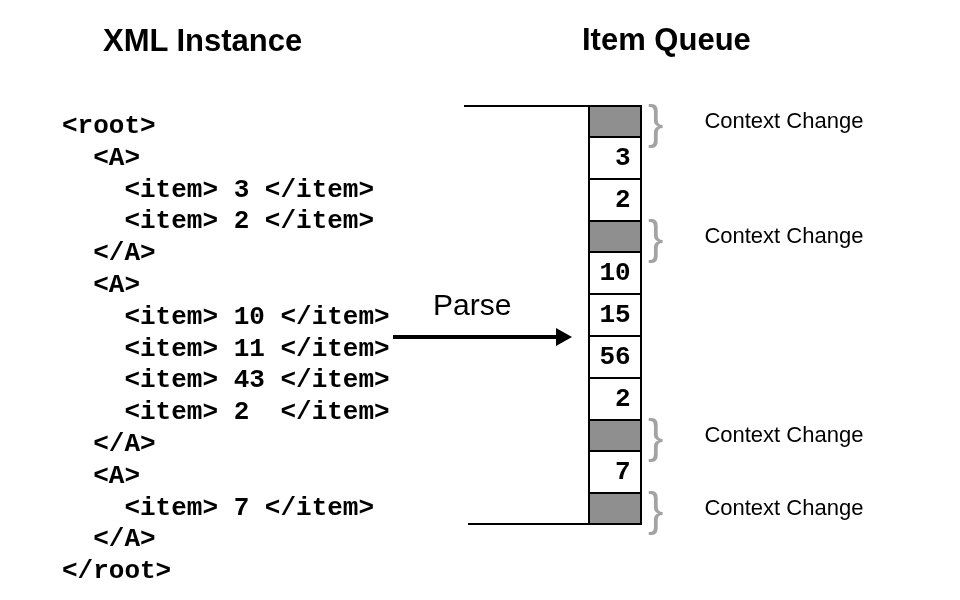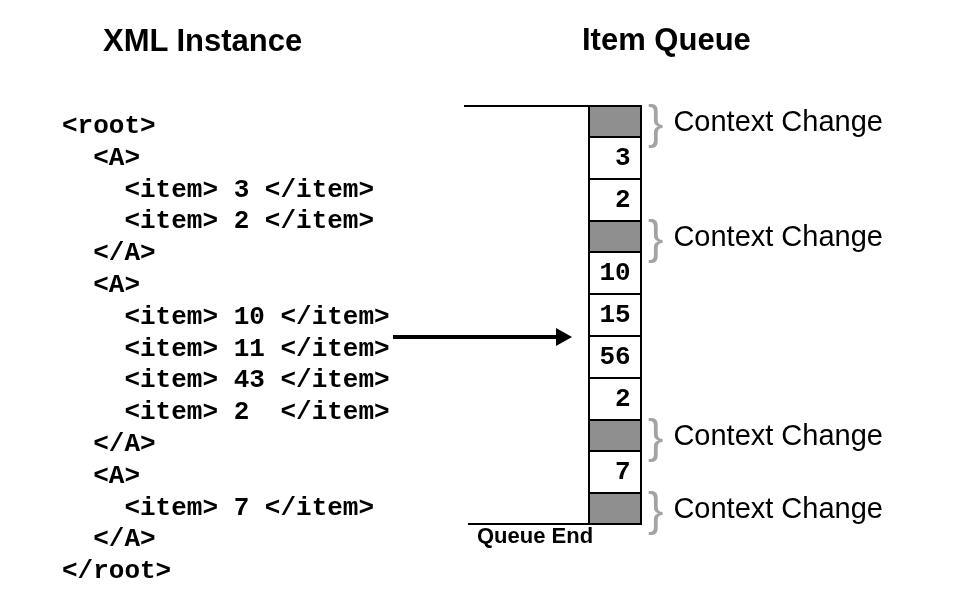--- a/index.html
+++ b/index.html
@@ -52,21 +52,21 @@
   .qcell.context:last-child { height:29px; }
   .cc-row {
     position:absolute; left:648px; height:50px;
     display:flex; align-items:center; white-space:nowrap;
     transform:translateY(-25px);
   }
   .cc-brace {
     font-size:46px; line-height:1; font-weight:normal;
     display:inline-block; margin-right:10px;
   }
-  .cc-text { font-size:29px; line-height:1.1; }
+  .cc-text { font-size:22px; line-height:1.1;margin-left:31px; }
 </style>
 </head>
 <body>
 
 <div id="canvas">
 
   <div class="abs title" style="left:103px; top:22px;">XML Instance</div>
 
   <div class="abs title" style="left:582px; top:21px;">Item Queue</div>
 
@@ -79,20 +79,21 @@
     &lt;item&gt; 10 &lt;/item&gt;
     &lt;item&gt; 11 &lt;/item&gt;
     &lt;item&gt; 43 &lt;/item&gt;
     &lt;item&gt; 2  &lt;/item&gt;
   &lt;/A&gt;
   &lt;A&gt;
     &lt;item&gt; 7 &lt;/item&gt;
   &lt;/A&gt;
 &lt;/root&gt;</pre>
 
+  <div id="parse-label" class="abs">Parse</div>
 
   <div>
     <div id="arrow-line" class="abs"></div>
     <div id="arrow-head" class="abs"></div>
   </div>
 
 
   <div id="queue-start-line" class="abs"></div>
 
   <div id="queue" class="abs">
@@ -104,21 +105,20 @@
       <div class="qcell item">15</div>
       <div class="qcell item">56</div>
       <div class="qcell item"> 2</div>
       <div class="qcell context" style="background: rgb(143, 143, 143);"></div>
       <div class="qcell item"> 7</div>
       <div class="qcell context" style="background: rgb(143, 143, 143);"></div>
     </div>
 
   <div id="queue-end-line" class="abs"></div>
 
-  <div id="queue-end-label" class="abs qlabel">Queue End</div>
 
   <div id="cc-annotations">
       <div class="cc-row" style="top: 121.5px;">
         <span class="cc-brace" style="color: rgb(163, 163, 163);">}</span>
         <span class="cc-text">Context Change</span>
       </div>
       <div class="cc-row" style="top: 236.5px;">
         <span class="cc-brace" style="color: rgb(163, 163, 163);">}</span>
         <span class="cc-text">Context Change</span>
       </div>

